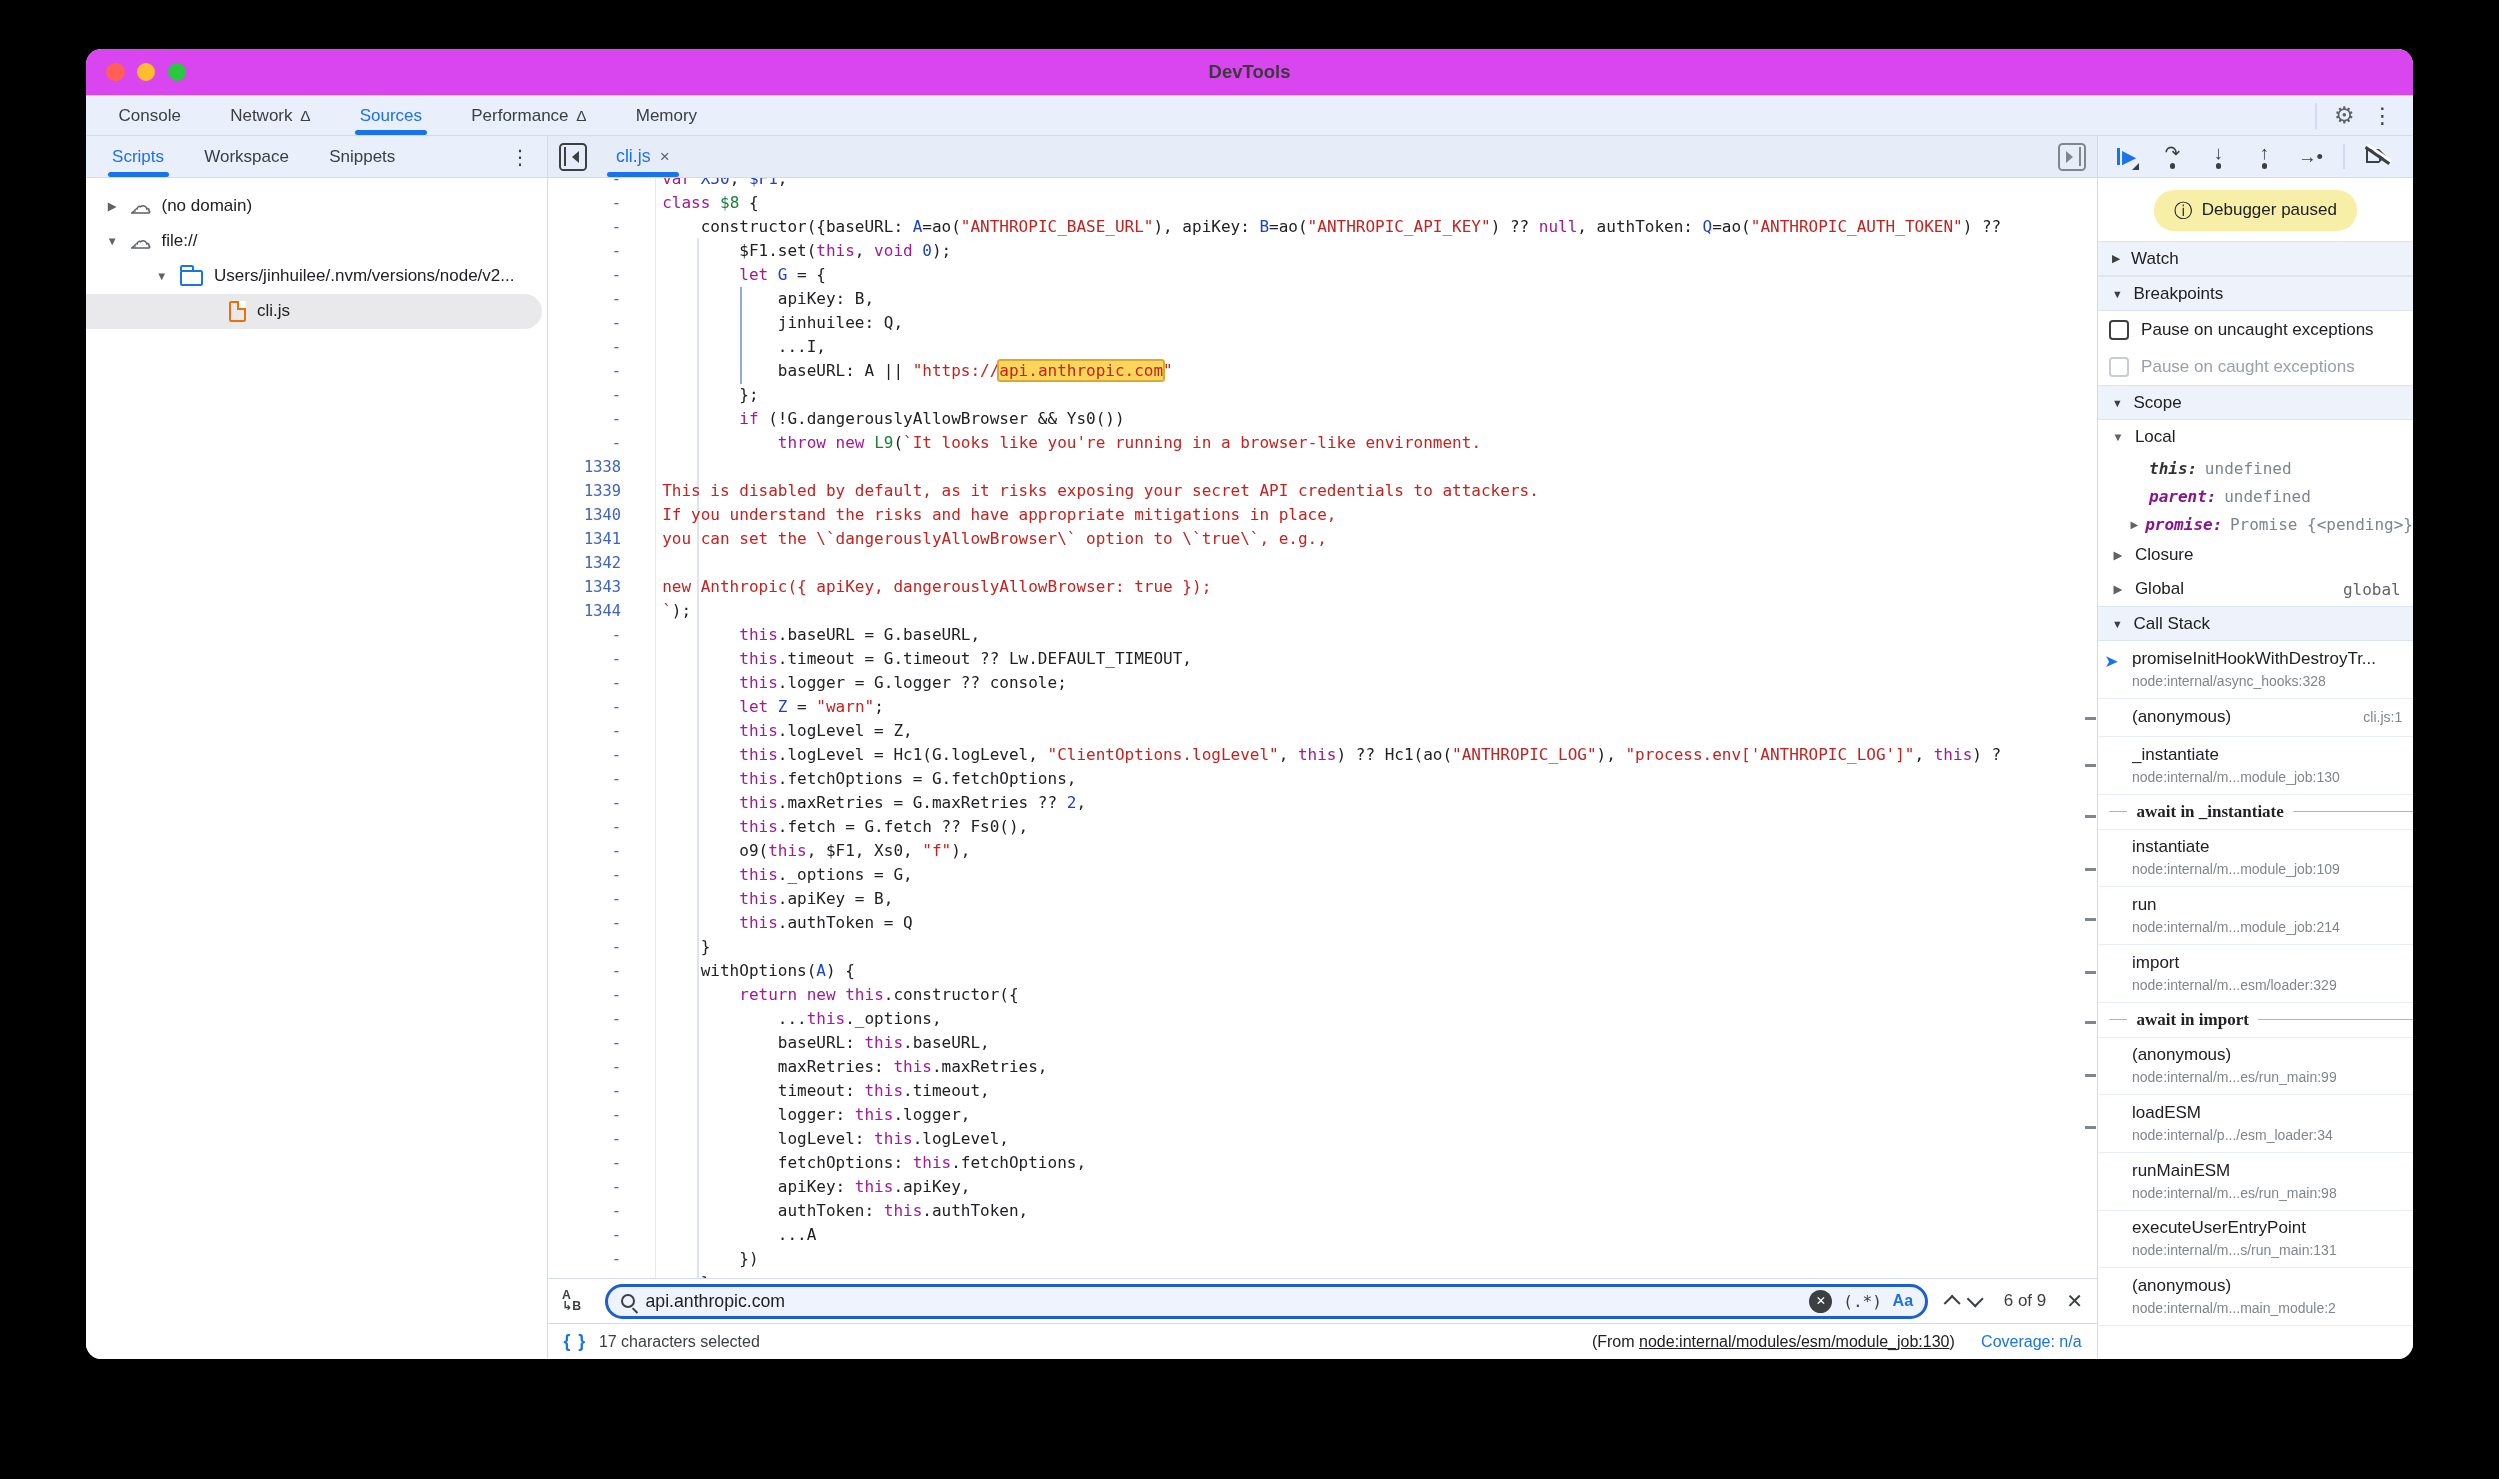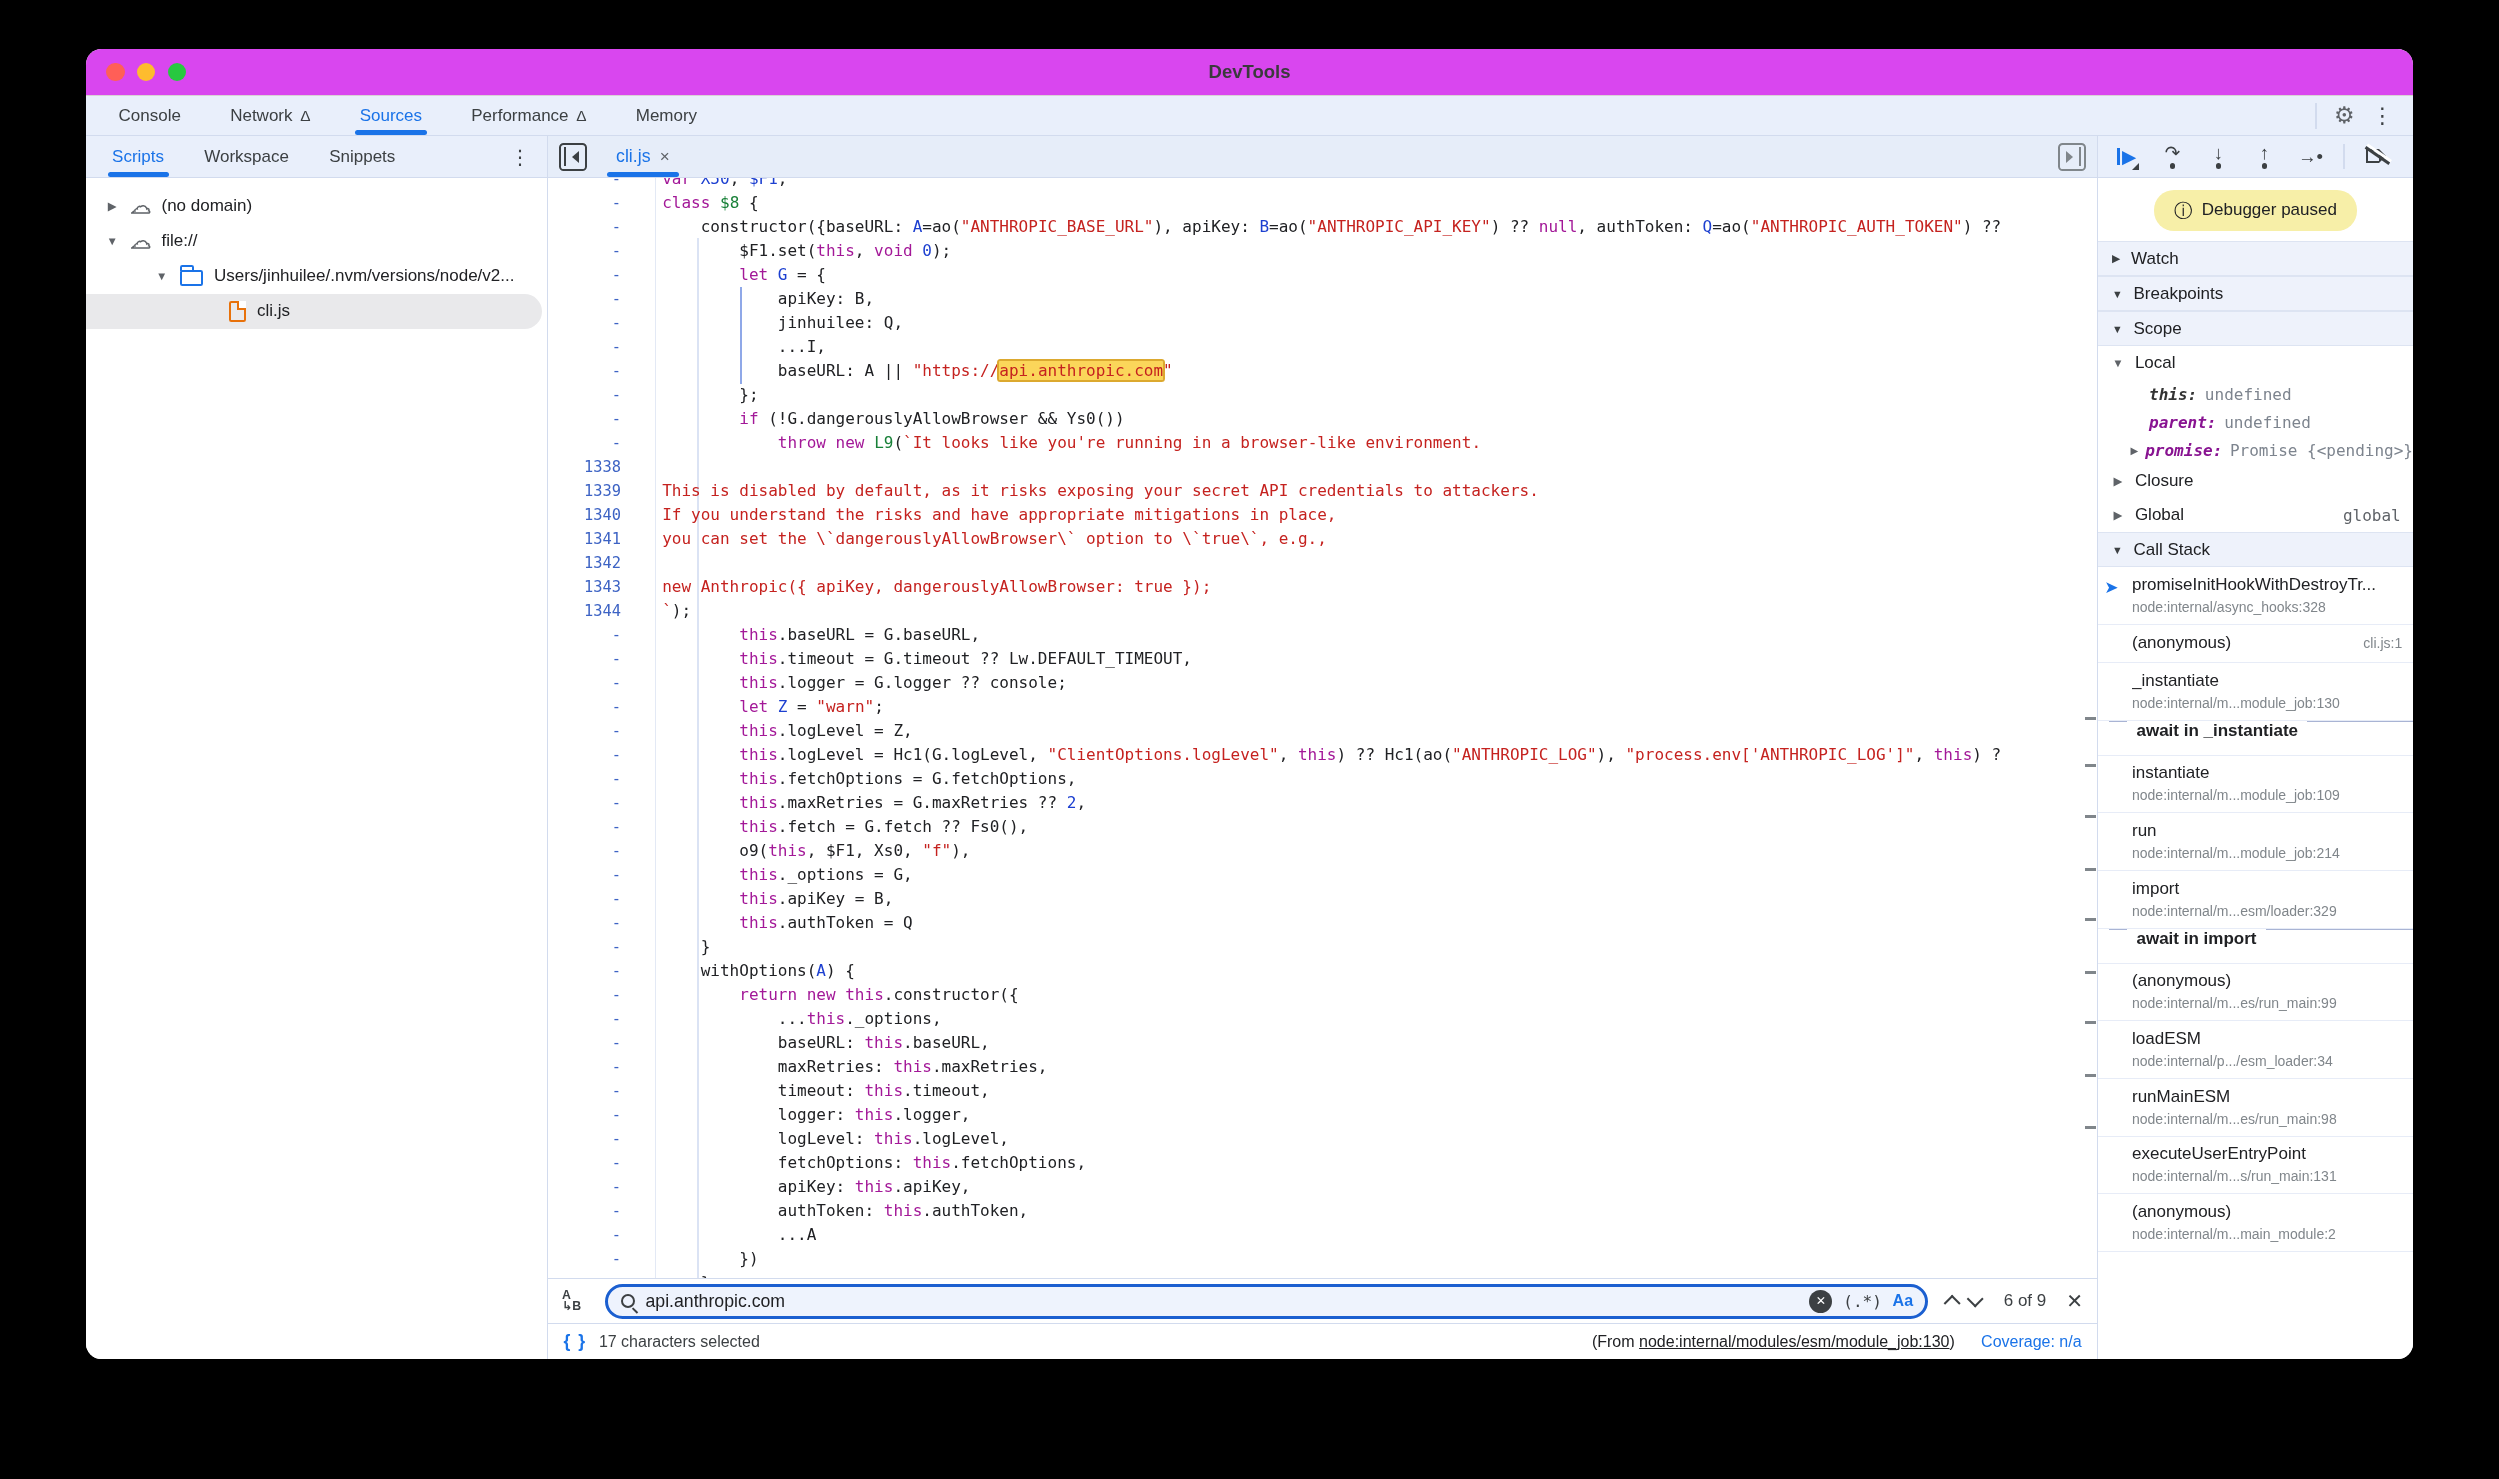--- a/index.html
+++ b/index.html
@@ -128,21 +128,21 @@
   .sprop .pcaret { margin-left:-18.5px; width:18.5px; font-size:10px; color:#5f6368; font-family:"Liberation Sans",sans-serif; }
   .sprop .pname { font-weight:bold; color:#881391;font-style:italic; }
   .sprop .pname.plainname { color:#333; }
   .sprop .pval { color:#7d848e; margin-left:7.7px; }
   .frame { position:relative; padding:7.7px 9.2px 9.2px 34px; border-bottom:1.5px solid #e7ecf7; }
   .frame .fname { font-size:17px; color:#202124; white-space:nowrap; overflow:hidden; }
   .frame .floc { font-size:14px; color:#80868b; margin-top:3.8px; white-space:nowrap; overflow:hidden; }
   .frame.inline { display:flex; align-items:center; justify-content:space-between; padding-right:10.8px; }
   .frame.inline .floc { margin-top:0; }
   .frame .factive { position:absolute; left:6.2px; top:9.2px; color:#1a73e8; font-size:17px; }
-  .awaitrow { height:35px; display:flex; align-items:flex-start; gap:9.2px; padding-left:10.8px; border-bottom:1.5px solid #e7ecf7; }
+  .awaitrow { height:35px; display:flex; align-items:center; gap:9.2px; padding-left:10.8px; border-bottom:1.5px solid #e7ecf7;font-family:Liberation Serif, serif; }
   .awaitrow::before { content:""; width:18.5px; height:1.5px; background:#a9b4d4; }
   .awaitrow::after { content:""; flex:1; height:1.5px; background:#a9b4d4; }
   .awaitrow .atext { font-size:17px; font-weight:bold; color:#202124; }
 </style>
 </head>
 <body>
 
 <div class="stage">
   <div class="window">
 
@@ -497,20 +497,30 @@
 
           <div class="sect">
             <span class="caret">▶</span>
             <span>Watch</span>
           </div>
 
           <div class="sect">
             <span class="caret">▼</span>
             <span>Breakpoints</span>
           </div>
+          <div id="bp-rows">
+              <div class="bprow">
+                <span class="cb"></span>
+                <span>Pause on uncaught exceptions</span>
+              </div>
+              <div class="bprow dim">
+                <span class="cb"></span>
+                <span>Pause on caught exceptions</span>
+              </div>
+            </div>
 
           <div class="sect">
             <span class="caret">▼</span>
             <span>Scope</span>
           </div>
           <div id="scope-rows">
               <div class="scopegrp">
                 <span class="caret">▼</span>
                 <span>Local</span>
               </div>

